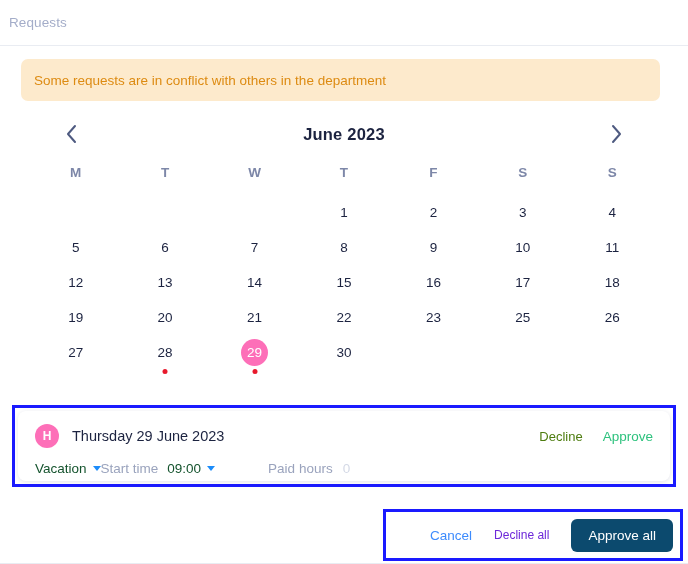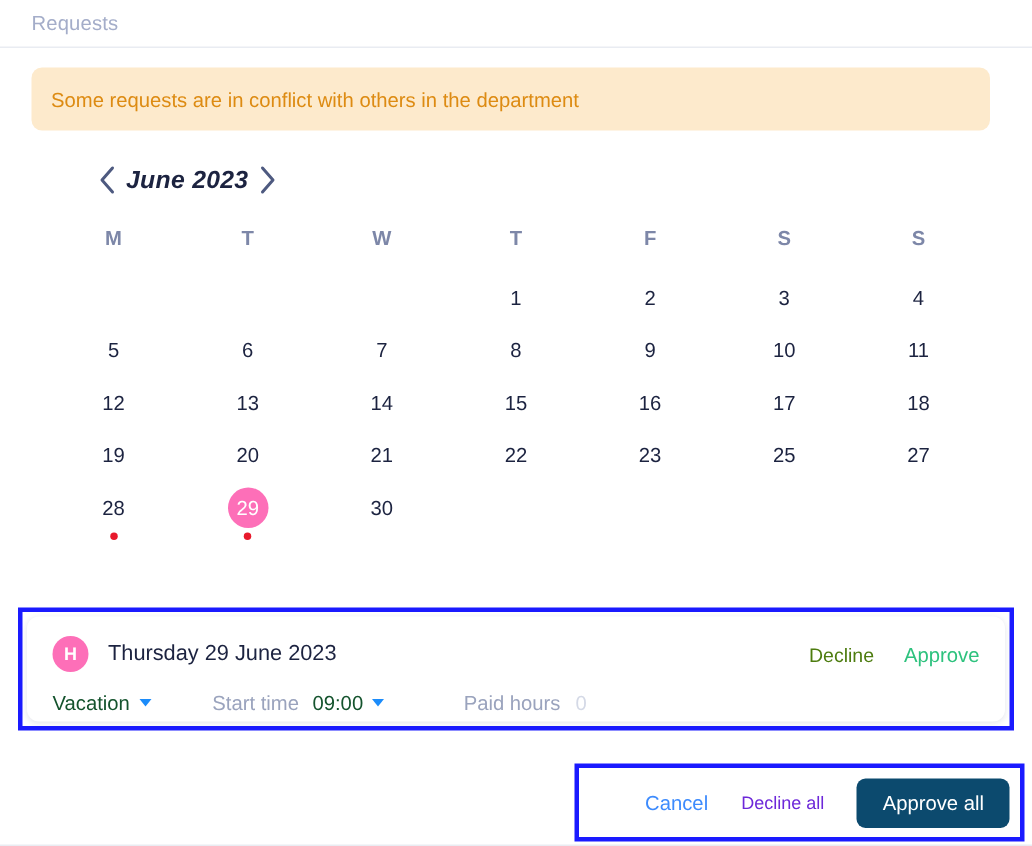--- a/index.html
+++ b/index.html
@@ -14,25 +14,25 @@
 
   #app {
     position: relative;
     width: 688px;
     height: 564px;
     background: #ffffff;
   }
 
   
   .breadcrumb-bar {
-    height: 32px;
+    height: 46px;
     border-bottom: 1px solid #e9ecf2;
     display: flex;
     align-items: center;
-    padding-left: 21px;
+    padding-left: 9px;
     text-align: center;
   }
   .breadcrumb-text {
     font-size: 13.5px;
     color: #a4adc9;
     letter-spacing: .1px;
   }
 
   
   .banner-wrap {
@@ -52,24 +52,23 @@
     color: #dd8b12;
   }
 
   
   .calendar {
     padding: 16px 31px 0 31px;
   }
   .cal-head {
     display: flex;
     align-items: center;
-    justify-content: flex-start;
+    justify-content: space-between;
     height: 34px;
     padding: 0 27px;
-    font-style: italic;
   }
   .cal-nav {
     width: 26px;
     height: 26px;
     display: flex;
     align-items: center;
     justify-content: center;
     cursor: pointer;
   }
   .cal-nav svg { display: block; }
@@ -202,21 +201,21 @@
   .caret {
     width: 0; height: 0;
     border-left: 4px solid transparent;
     border-right: 4px solid transparent;
     border-top: 5px solid #1c8cfa;
   }
   .field-label {
     font-size: 13.5px;
     color: #9aa3bd;
   }
-  .group-start { margin-left: 41px; display: flex; align-items: center; gap: 9px; }
+  .group-start { display: flex; align-items: center; gap: 9px; }
   .group-paid  { margin-left: 53px; display: flex; align-items: center; gap: 10px; }
   .paid-value {
     font-size: 13.5px;
     color: #d4d9e6;
   }
 
   
   .footer-outline {
     position: absolute;
     left: 383px;
@@ -380,20 +379,23 @@
         <div class="day-cell">
           <div class="day-num">22</div>
         </div>
         <div class="day-cell">
           <div class="day-num">23</div>
         </div>
         <div class="day-cell">
           <div class="day-num">25</div>
         </div>
         <div class="day-cell">
+          <div class="day-num">26</div>
+        </div>
+        <div class="day-cell">
           <div class="day-num">27</div>
         </div>
         <div class="day-cell">
           <div class="day-num">28</div>
           <span class="day-dot"></span>
         </div>
         <div class="day-cell">
           <div class="day-num selected">29</div>
           <span class="day-dot"></span>
         </div>

